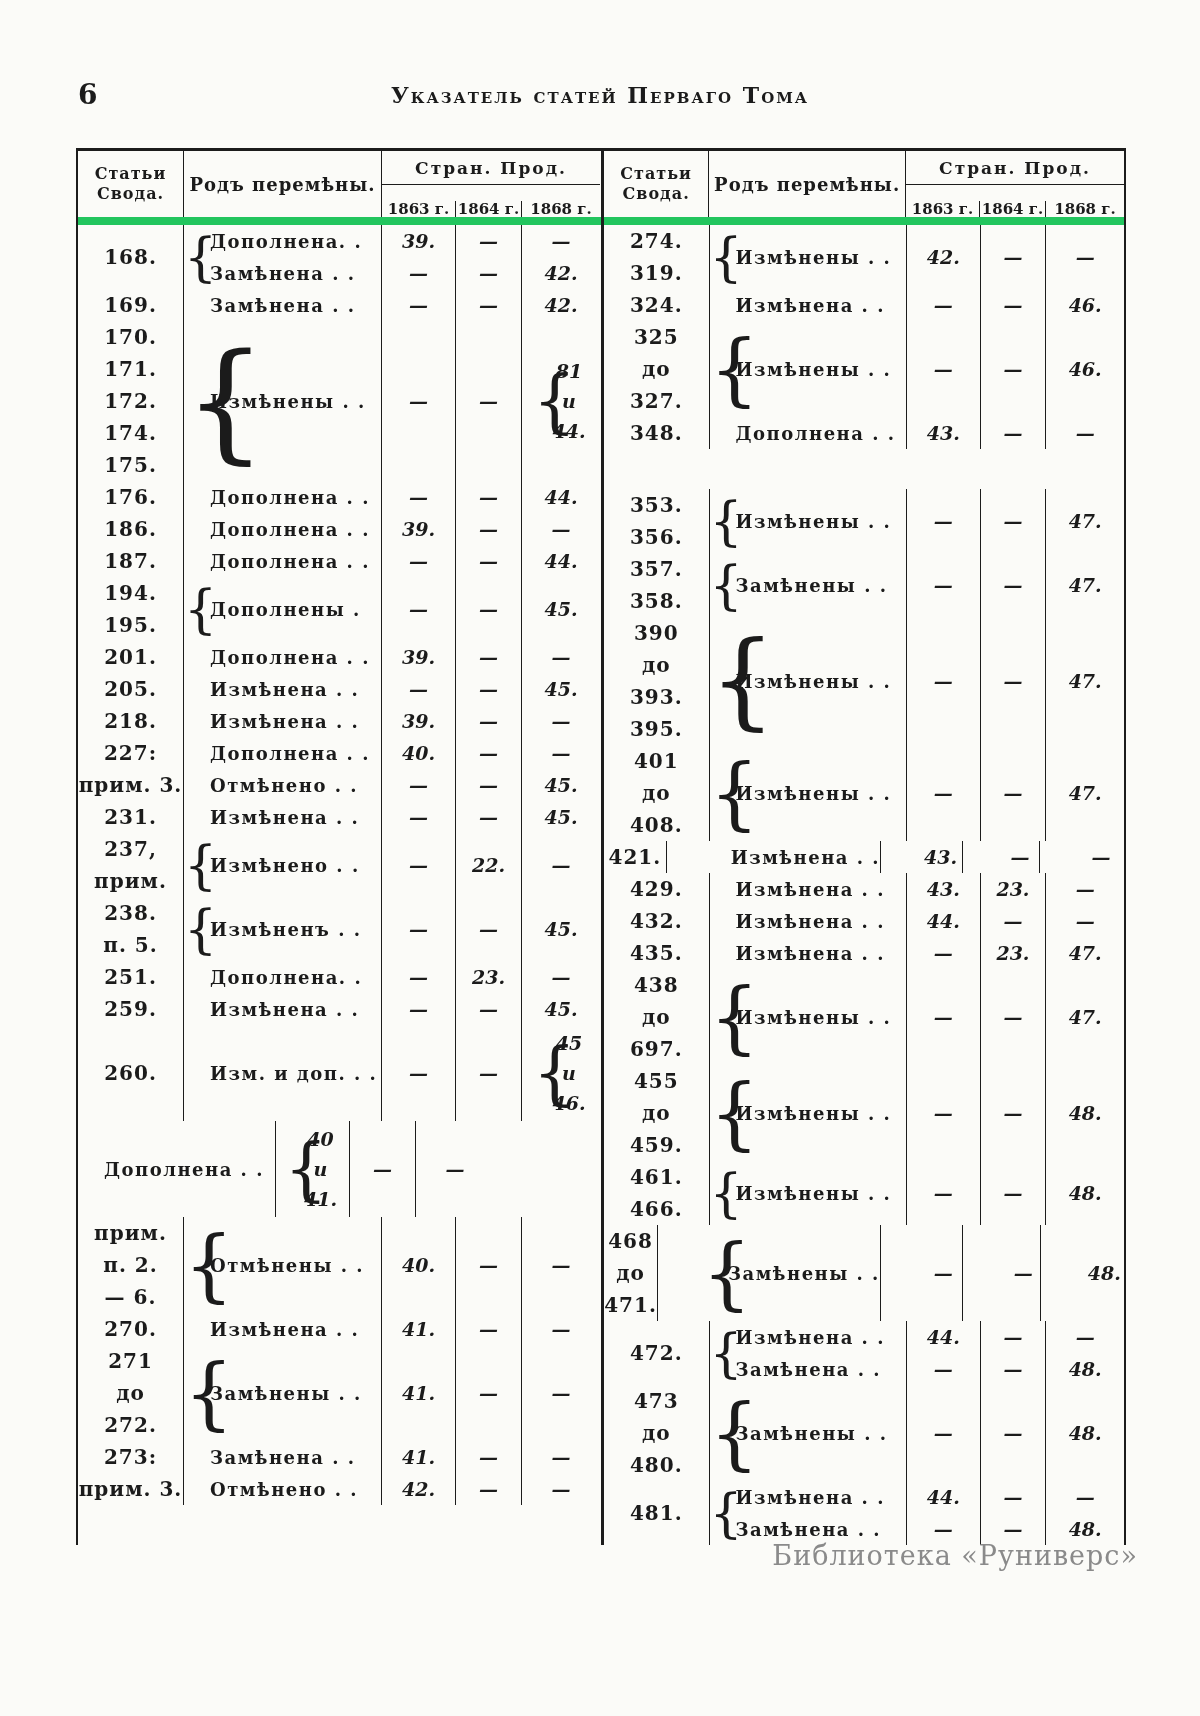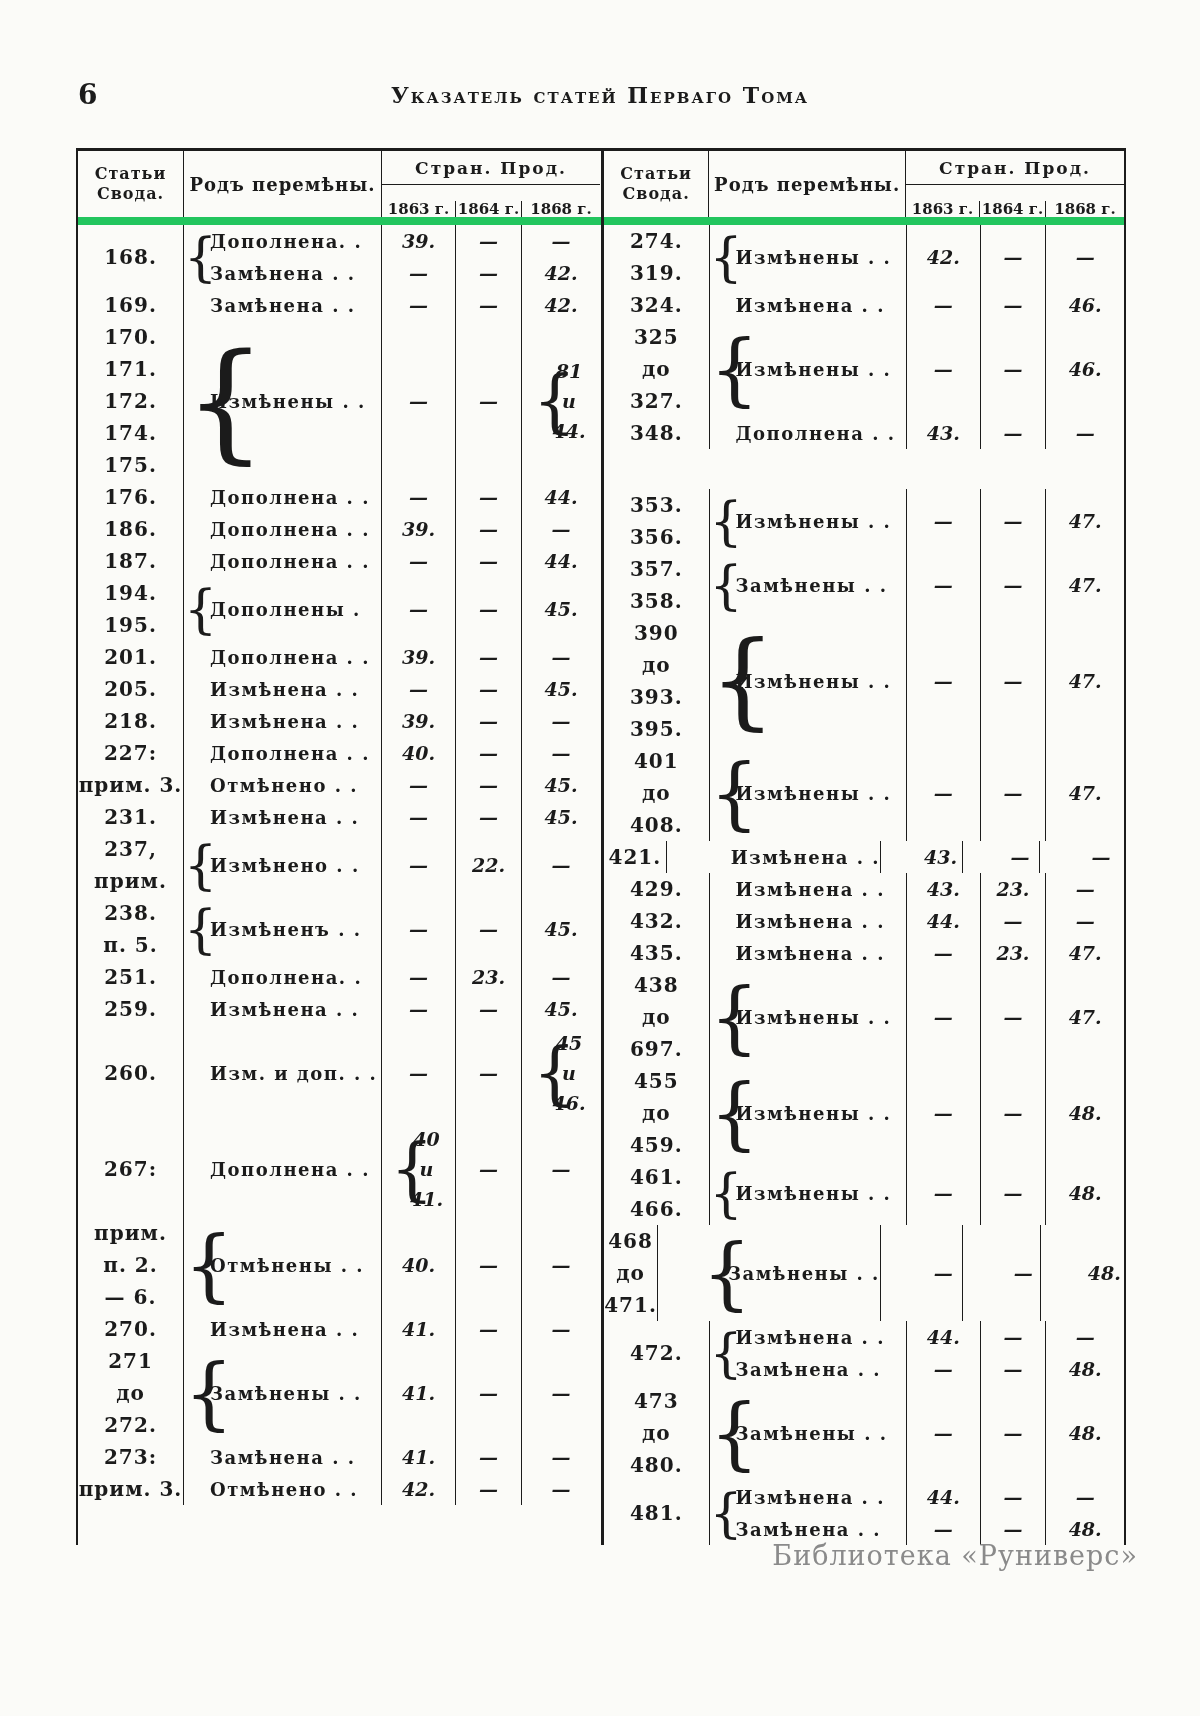--- a/index.html
+++ b/index.html
@@ -459,23 +459,20 @@
               <span class="value-group">
                 <span class="vbrace" style="font-size: 69px;">{</span>
                 <div class="value-line">45</div>
                 <div class="value-line">и</div>
                 <div class="value-line">46.</div>
               </span>
             </div>
           </div>
         </div>
         <div class="row" style="min-height: 96px;">
-          <div class="cell cell-articles">
-            <div class="article-line">267:</div>
-          </div>
           <div class="cell cell-change">
             <div class="change-line" style="min-height: 96px;">Дополнена . .</div>
           </div>
           <div class="cell cell-year c1">
             <div class="value-slot" style="min-height: 96px;">
               <span class="value-group">
                 <span class="vbrace" style="font-size: 69px;">{</span>
                 <div class="value-line">40</div>
                 <div class="value-line">и</div>
                 <div class="value-line">41.</div>

